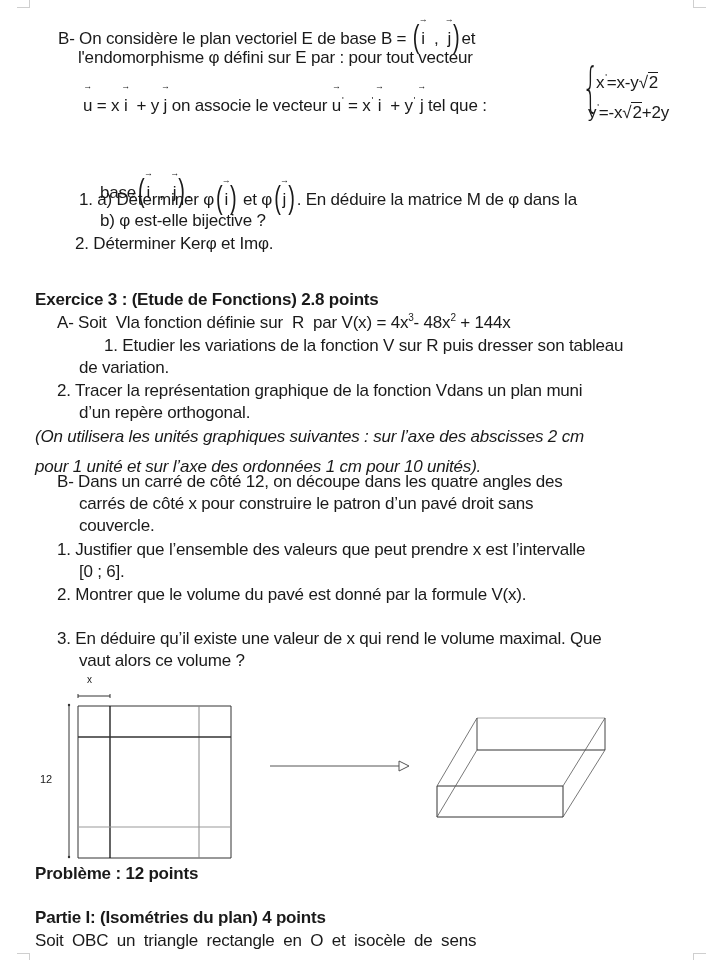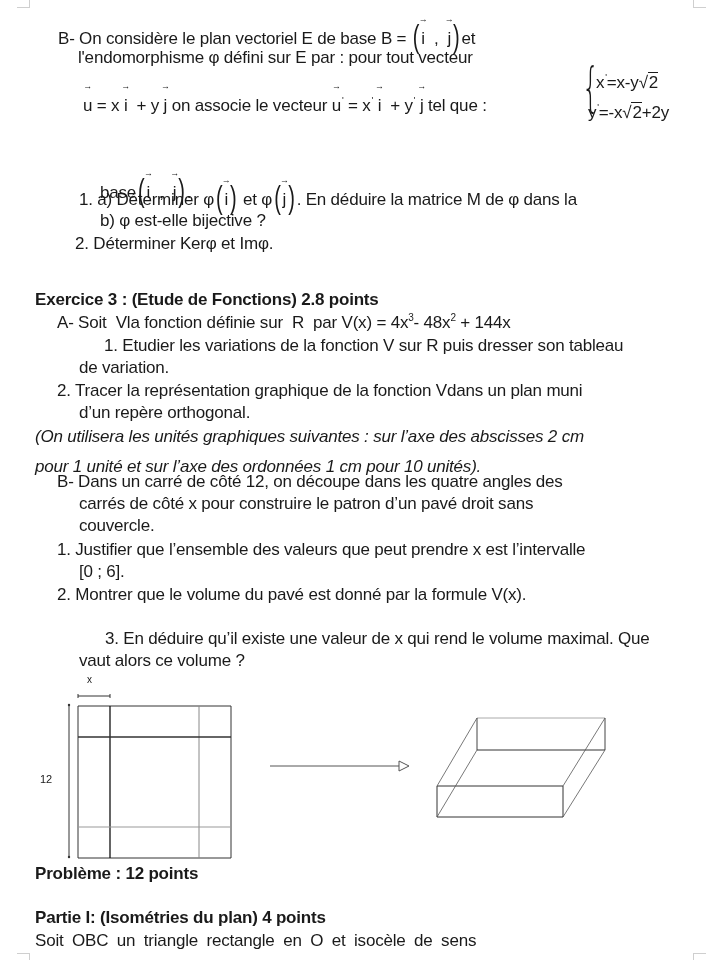--- a/index.html
+++ b/index.html
@@ -65,21 +65,21 @@
 <div class="abs t" style="left:57px;top:380px;">2. Tracer la représentation graphique de la fonction Vdans un plan muni</div>
 <div class="abs t" style="left:79px;top:402px;">d’un repère orthogonal.</div>
 <div class="abs t ital" style="left:35px;top:426px;">(On utilisera les unités graphiques suivantes : sur l’axe des abscisses 2 cm</div>
 <div class="abs t ital" style="left:35px;top:448px;margin-top:8px;">pour 1 unité et sur l’axe des ordonnées 1 cm pour 10 unités).</div>
 <div class="abs t" style="left:57px;top:471px;">B-  Dans un carré de côté 12, on découpe dans les quatre angles des</div>
 <div class="abs t" style="left:79px;top:493px;">carrés de côté x pour construire le patron d’un pavé droit sans</div>
 <div class="abs t" style="left:79px;top:515px;">couvercle.</div>
 <div class="abs t" style="left:57px;top:539px;">1. Justifier que l’ensemble des valeurs que peut prendre x est l’intervalle</div>
 <div class="abs t" style="left:79px;top:561px;">[0 ; 6].</div>
 <div class="abs t" style="left:57px;top:584px;">2. Montrer que le volume du pavé est donné par la formule V(x).</div>
-<div class="abs t" style="left:57px;top:628px;margin-left:48px;">3. En déduire qu’il existe une valeur de x qui rend le volume maximal. Que</div>
+<div class="abs t" style="left:57px;top:628px;">3. En déduire qu’il existe une valeur de x qui rend le volume maximal. Que</div>
 <div class="abs t" style="left:79px;top:650px;">vaut alors ce volume ?</div>
 
 <div class="abs" style="left:87px;top:674px;font-size:10px;">x</div>
 <div class="abs" style="left:40px;top:773px;font-size:11px;">12</div>
 
 <svg class="abs" style="left:0;top:680px;" width="260" height="180" viewBox="0 680 260 180">
 
   <line x1="78" y1="696" x2="110" y2="696" stroke="#333" stroke-width="1"></line>
   <line x1="78" y1="694" x2="78" y2="698" stroke="#333" stroke-width="1"></line>
   <line x1="110" y1="694" x2="110" y2="698" stroke="#333" stroke-width="1"></line>

